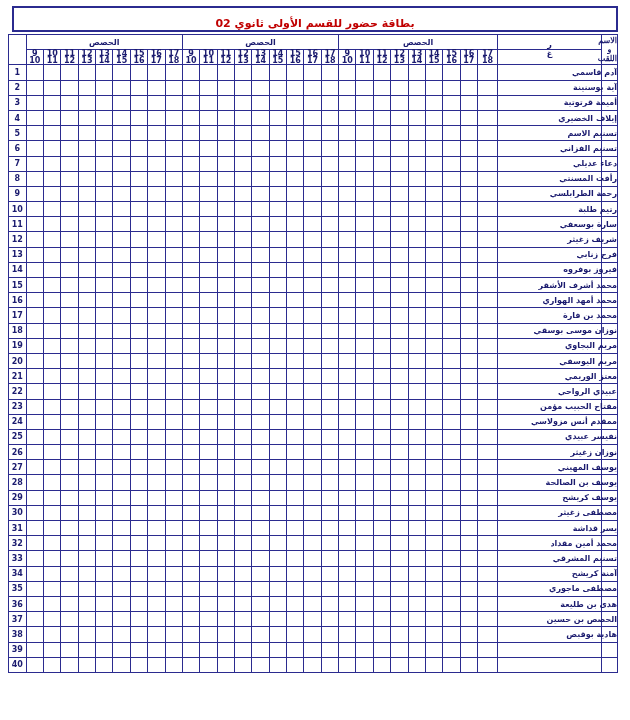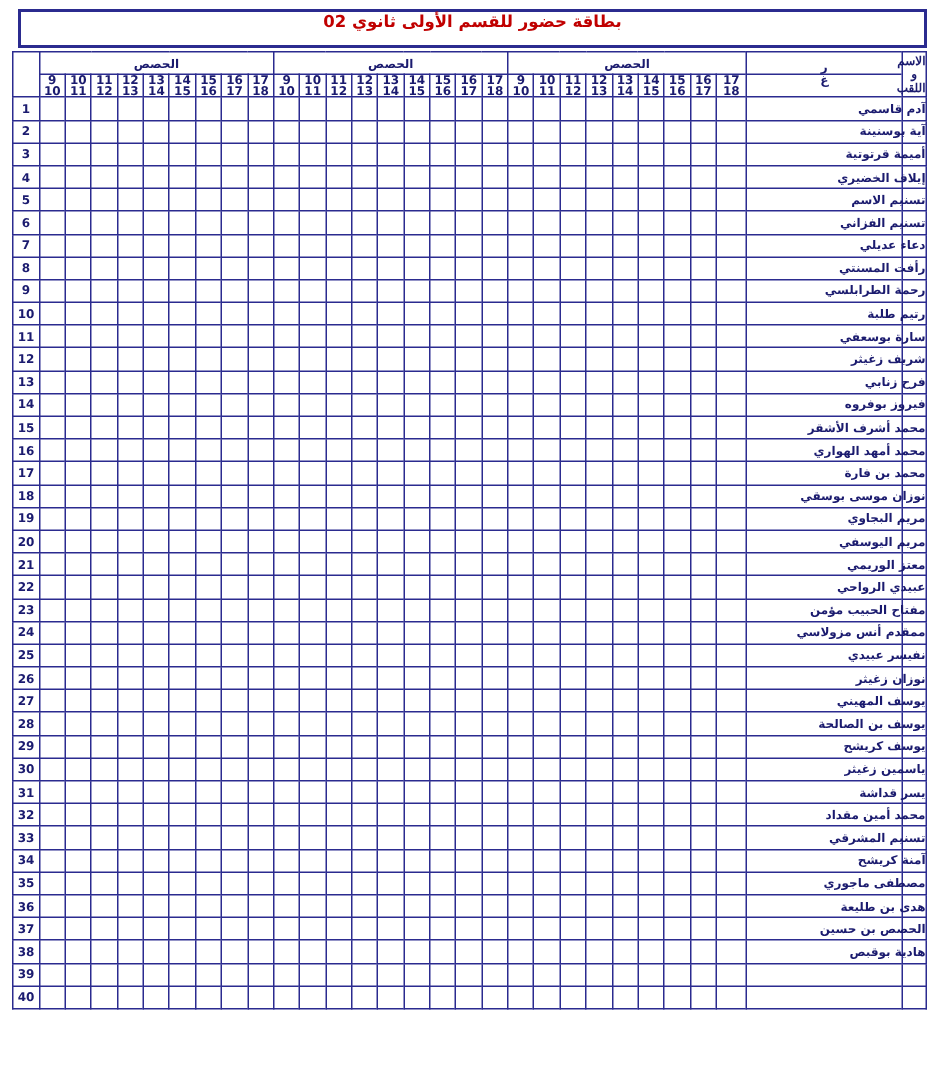--- a/index.html
+++ b/index.html
@@ -11,21 +11,21 @@
   .sheet{
     position:relative;
     width:630px;height:720px;
     box-sizing:border-box;
     padding:6px 10px 4px 10px;
   }
   
   .title-bar{
     border:2px solid #2b2b8f;
     height:22px;
-    display:flex;align-items:flex-start;justify-content:center;
+    display:flex;align-items:flex-end;justify-content:center;
     margin:0 2px 2px 2px;
     background:#fff;
   }
   .title-bar .title{
     font-size:11px;font-weight:bold;color:#c00000;
     letter-spacing:0;white-space:nowrap;
   }
   
   table.main{
     border-collapse:collapse;
@@ -1139,21 +1139,21 @@
           <td class="blank"></td>
           <td class="blank"></td>
           <td class="blank"></td>
           <td class="blank"></td>
           <td class="blank"></td>
           <td class="blank"></td>
           <td class="blank"></td>
           <td class="idx-cell">29</td>
         </tr>
         <tr>
-          <td class="name-cell c-blue">ياسمين زغيثر</td>
+          <td class="name-cell c-blue">مصطفى زغيثر</td>
           <td class="blank"></td>
           <td class="blank"></td>
           <td class="blank"></td>
           <td class="blank"></td>
           <td class="blank"></td>
           <td class="blank"></td>
           <td class="blank"></td>
           <td class="blank"></td>
           <td class="blank"></td>
           <td class="blank"></td>

